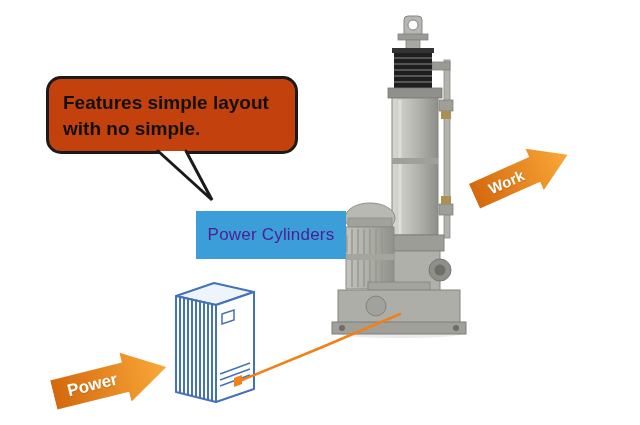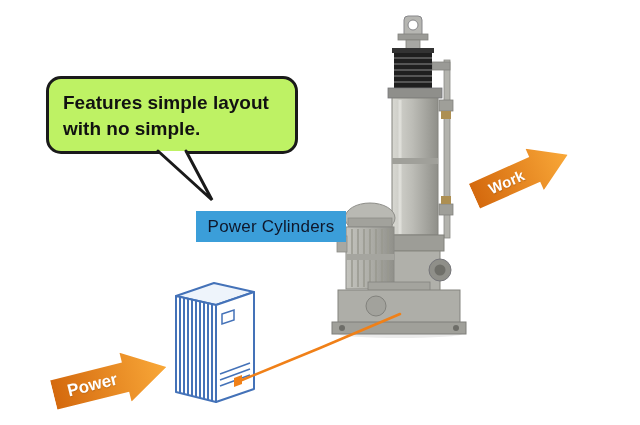--- a/index.html
+++ b/index.html
@@ -4,29 +4,29 @@
 <style>
   html,body{margin:0;padding:0;background:#fff;}
   *{box-sizing:border-box;}
   #canvas{
     position:relative;width:640px;height:425px;background:#ffffff;overflow:hidden;
     font-family:"Liberation Sans",sans-serif;
   }
   
   .bubble{
     position:absolute;left:46px;top:76px;width:252px;height:78px;
-    background:#bef264;border:3px solid #1a1a1a;border-radius:15px;
+    background:#c2410c;border:3px solid #1a1a1a;border-radius:15px;
     padding:11px 14px;font-size:19px;line-height:26px;font-weight:600;color:#111;
   }
   .bubble-tail{position:absolute;left:150px;top:148px;width:70px;height:56px;}
   
   .product-label{
-    position:absolute;left:196px;top:211px;width:150px;height:31px;
+    position:absolute;left:196px;top:211px;width:150px;height:48px;
     display:flex;align-items:center;justify-content:center;
-    color:#0f172a;font-size:17px;letter-spacing:.2px;
+    color:#4c1d95;font-size:17px;letter-spacing:.2px;
   }
   
   .actuator{position:absolute;left:328px;top:8px;width:140px;height:330px;}
   .controller{position:absolute;left:168px;top:278px;width:92px;height:130px;}
   .cable{position:absolute;left:0;top:0;width:640px;height:425px;pointer-events:none;}
   
   .arrow{position:absolute;}
   .arrow .arrow-label{
     position:absolute;top:0;bottom:0;display:flex;align-items:center;justify-content:center;
     color:#fff;font-weight:bold;text-shadow:0 1px 1px rgba(120,60,0,.35);

